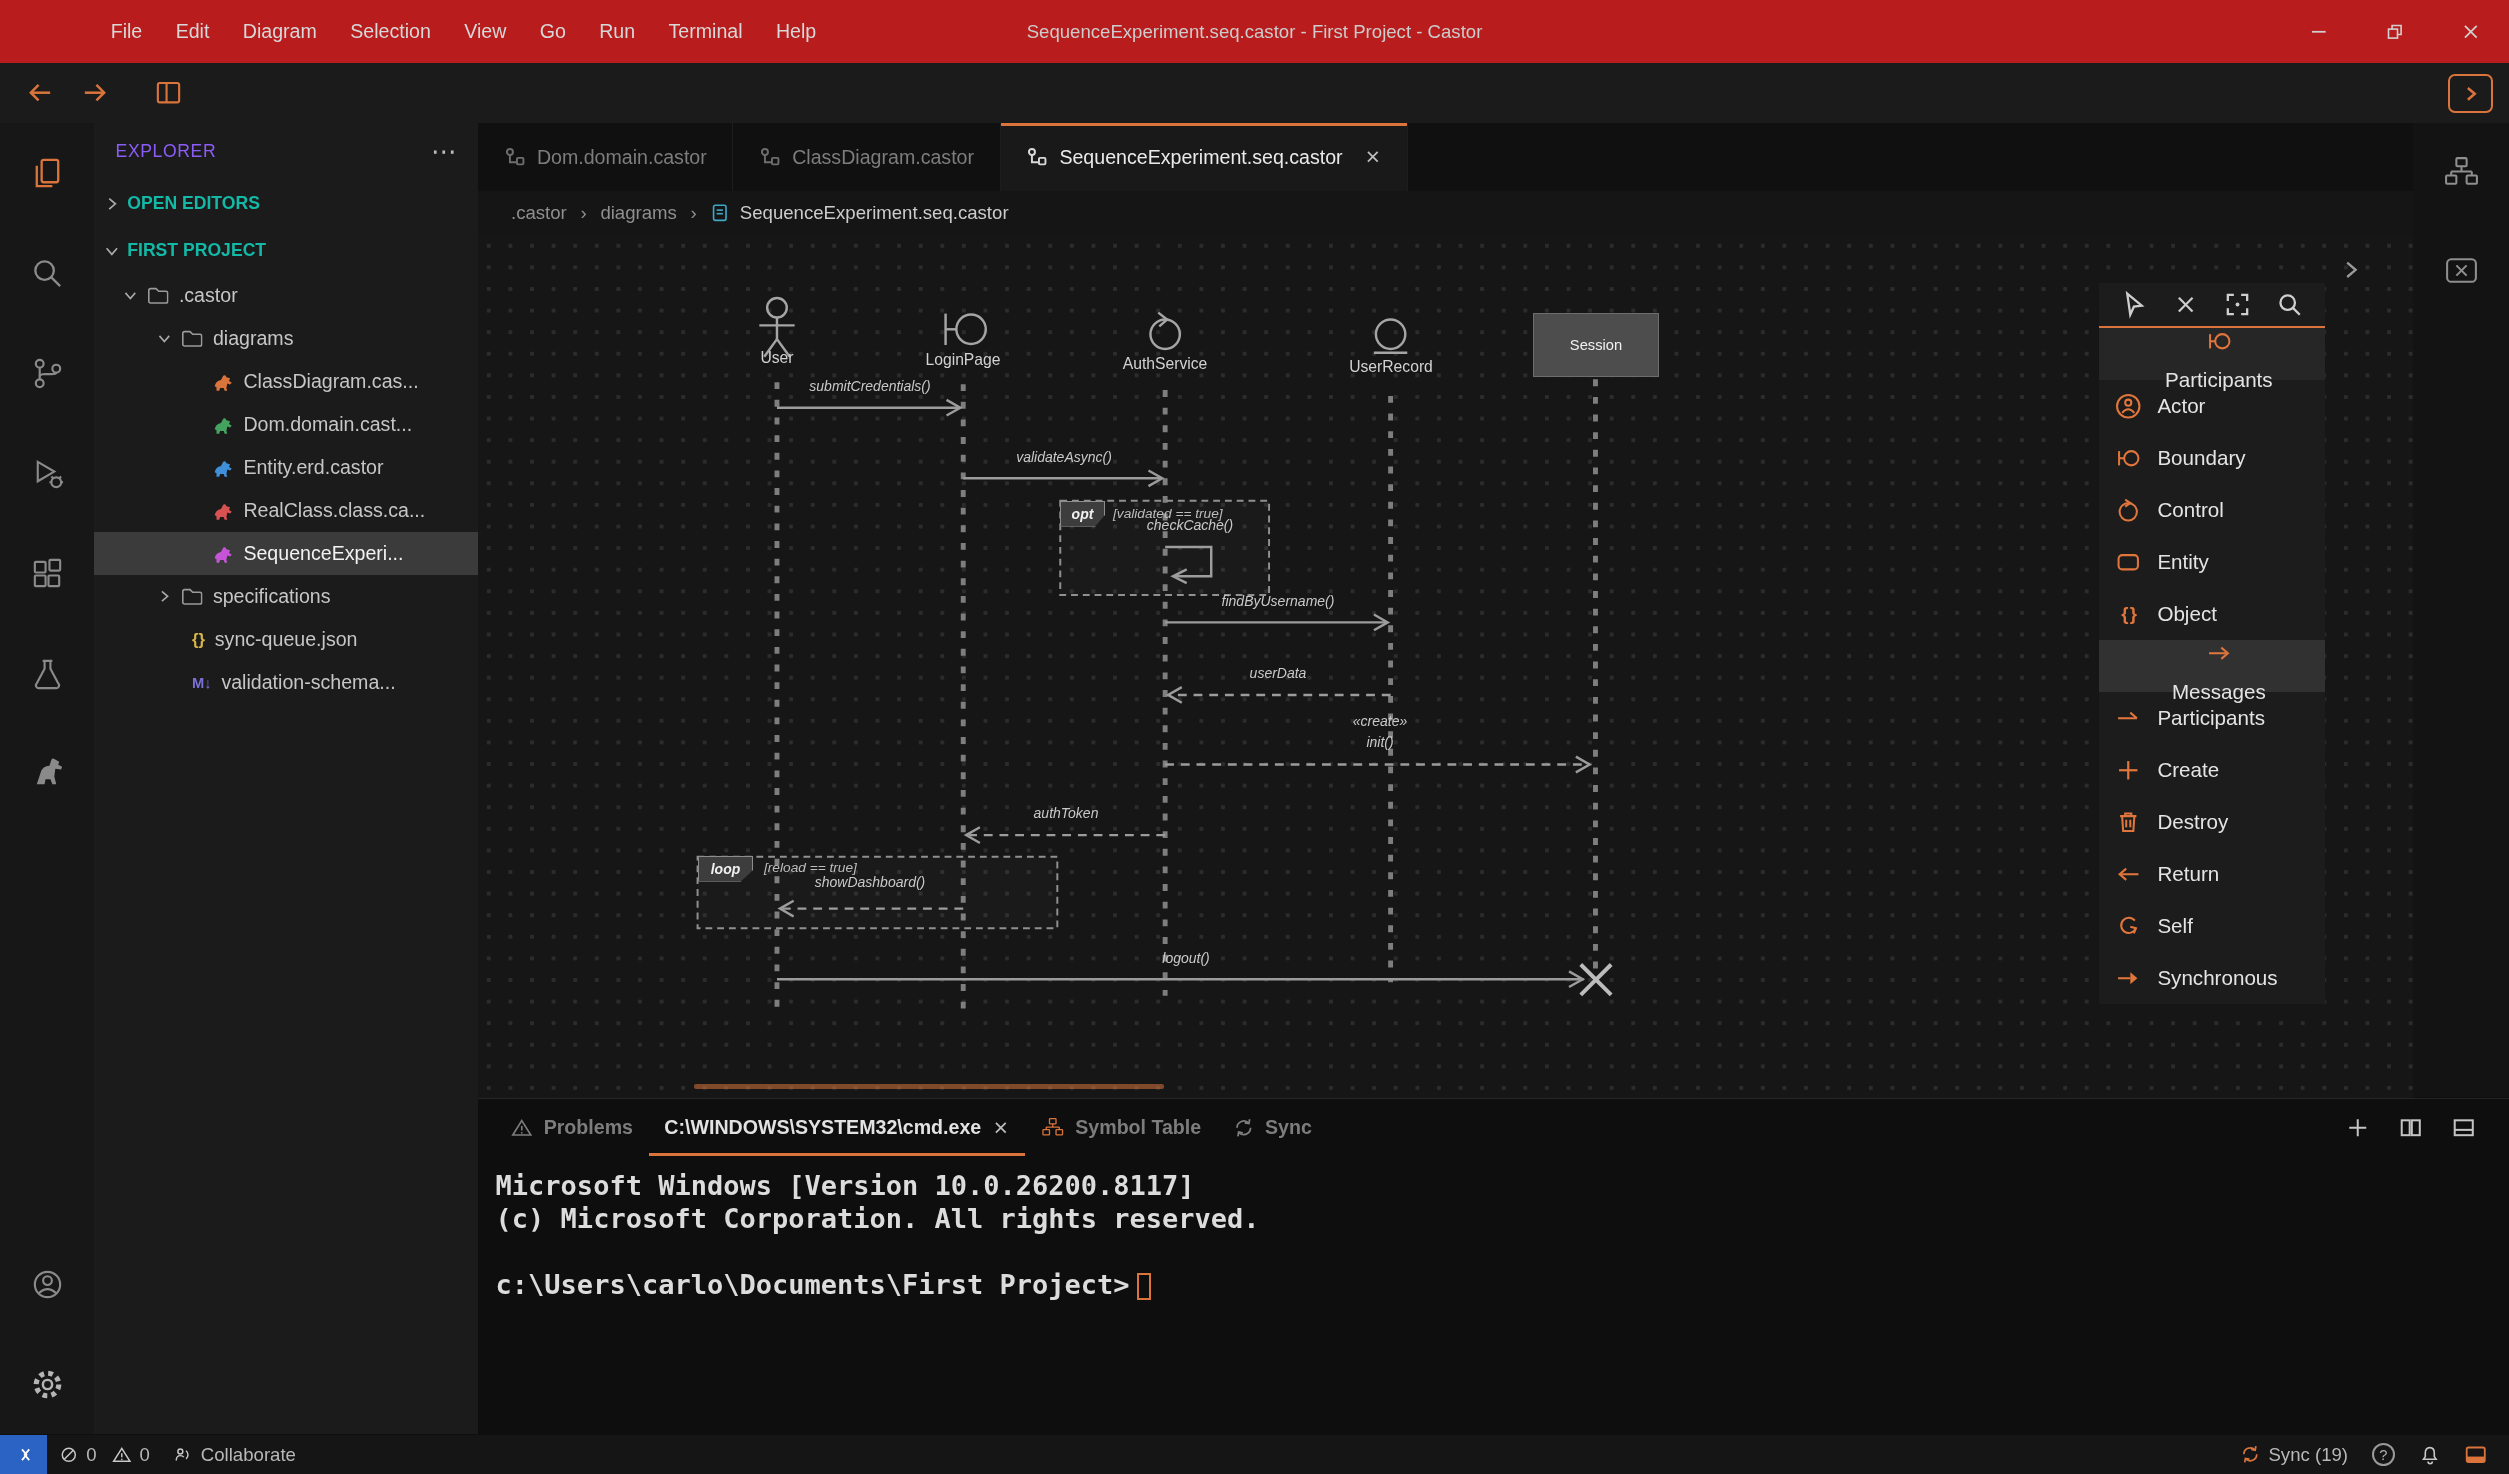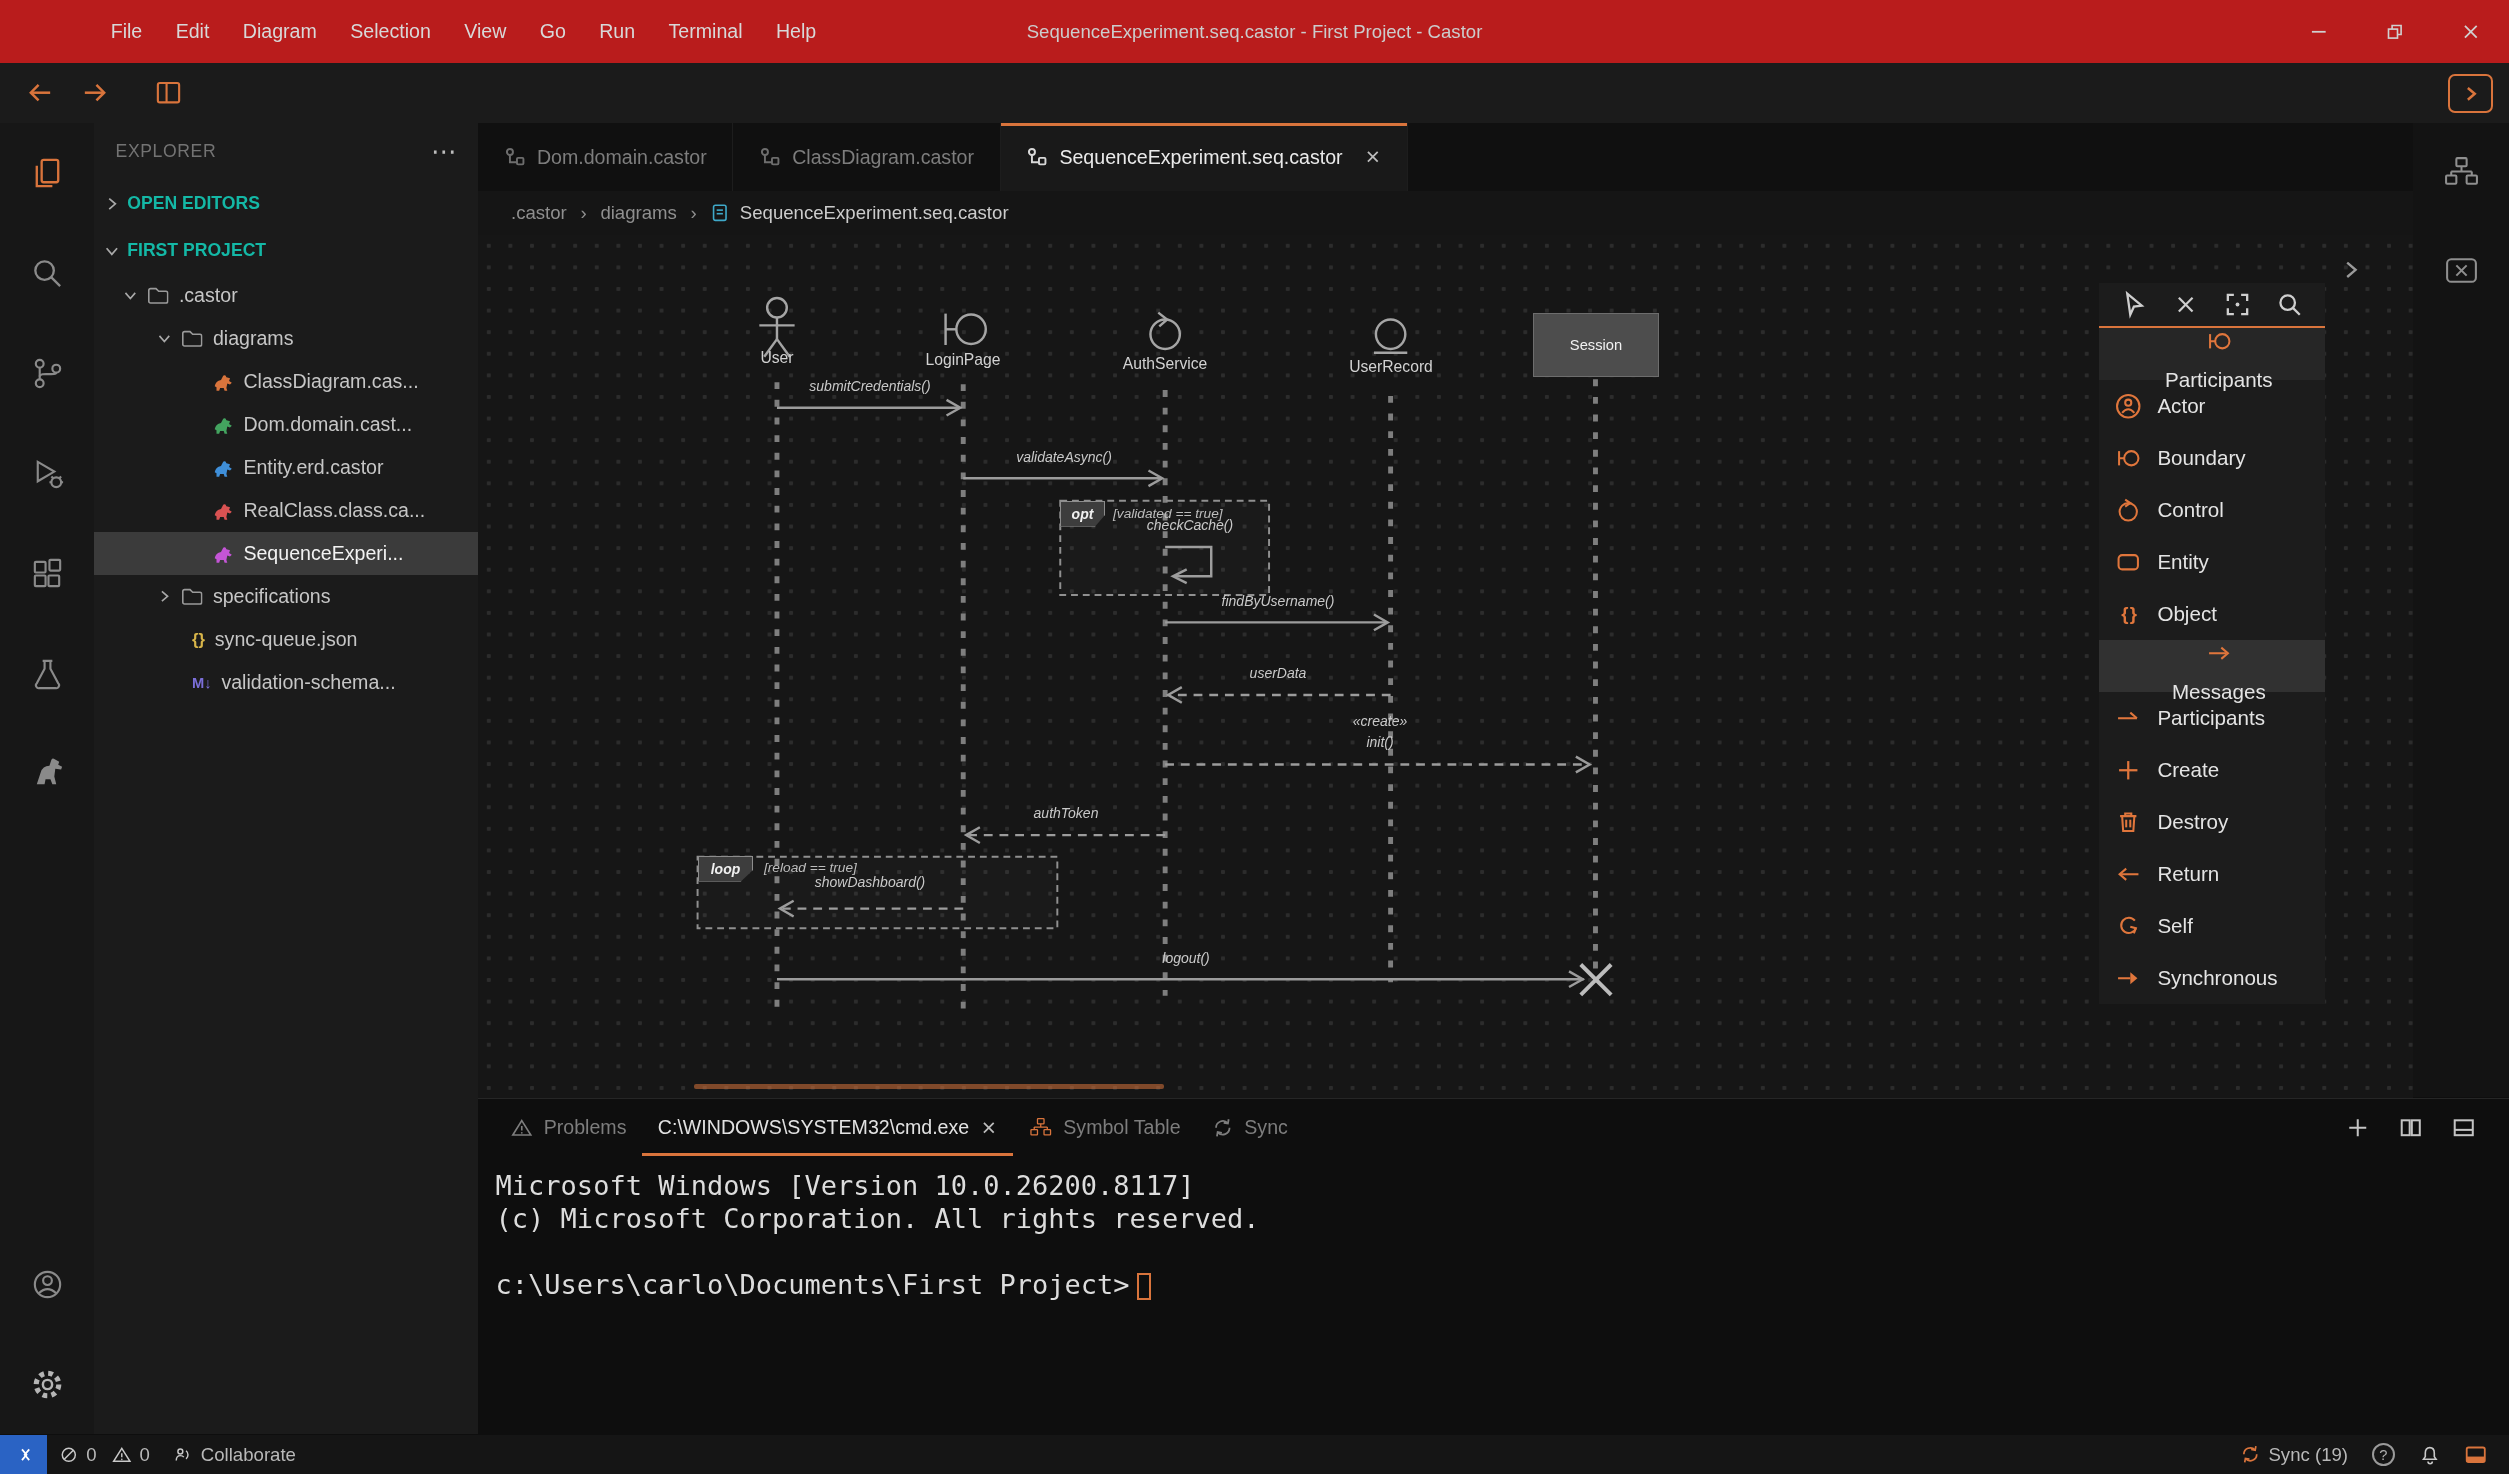--- a/index.html
+++ b/index.html
@@ -27,21 +27,21 @@
 
   
   .activitybar { position:absolute; top:123px; left:0; width:94px; height:1311px; background:#171717;
                  display:flex; flex-direction:column; align-items:center; }
   .act-slot { width:94px; height:100px; display:flex; align-items:center; justify-content:center; }
   .act-bottom { margin-top:auto; }
 
   
   .sidebar { position:absolute; top:123px; left:94px; width:384px; height:1311px; background:#1b1b1b; }
   .sb-header { height:57px; display:flex; align-items:center; padding:0 21.6px; }
-  .sb-title { font-size:17.6px; letter-spacing:0.6px; color:#737373; }
+  .sb-title { font-size:17.6px; letter-spacing:0.6px; color:#8b5cf6; }
   .sb-more { margin-left:auto; font-size:25.5px; color:#bdbdbd; line-height:19.6px; }
   .section-row { height:47px; display:flex; align-items:center; gap:7.8px; padding-left:9.8px;
                  font-weight:bold; font-size:17.6px; color:#14b8a6; }
   .tree-row { height:43px; display:flex; align-items:center; gap:9.8px; font-size:19.6px; color:#c6c6c6;
               white-space:nowrap; }
   .tree-row.selected { background:#3b3b3b; color:#f2f2f2; }
   .chev { flex:0 0 auto; color:#a8a8a8; }
   .chev.open { transform:rotate(90deg); }
   .f-ic { flex:0 0 auto; }
   .glyph-json { color:#d9b64a; font-weight:bold; font-size:16.7px; }
@@ -89,21 +89,21 @@
                  padding:0 9.8px; border-bottom:2.9px solid #d9743c; }
   .pal-row { height:52px; display:flex; align-items:center; gap:13.7px; padding-left:13.7px;
              font-size:20.6px; color:#e4e4e4; }
   .pal-row.header { background:#262626;flex-direction:column; }
   .pal-row.hl { background:#313131; }
   .pal-ic { width:31px; display:flex; justify-content:center; }
   .obj-glyph { color:#e0763c; font-weight:bold; font-size:18.6px; letter-spacing:-2px; }
 
   
   .panel { position:absolute; top:1098px; left:478px; width:2031px; height:337px; background:#0e0e0e;
-           border-top:1px solid #262626; }
+           border-top:1px solid #262626;font-weight:bold; }
   .panel-tabs { height:57px; display:flex; align-items:center; padding-left:17.6px; }
   .ptab { display:flex; align-items:center; gap:10.8px; padding:0 15.7px; height:57px; font-size:19.6px;
           color:#7d7d7d; }
   .ptab.active { color:#e2e2e2; box-shadow:inset 0 -2.9px 0 #d9743c; }
   .panel-actions { margin-left:auto; display:flex; gap:27.4px; margin-right:33px; }
   .terminal { padding:12.7px 0 0 17.6px; font-family:"DejaVu Sans Mono", monospace; font-size:27px;
               line-height:33px; color:#dcdcdc; }
   .term-line { min-height:33px; white-space:pre; }
   .cursor { display:inline-block; width:13.7px; height:26.5px; border:2px solid #d9743c; margin-left:7.8px;
             vertical-align:-5.9px; }

